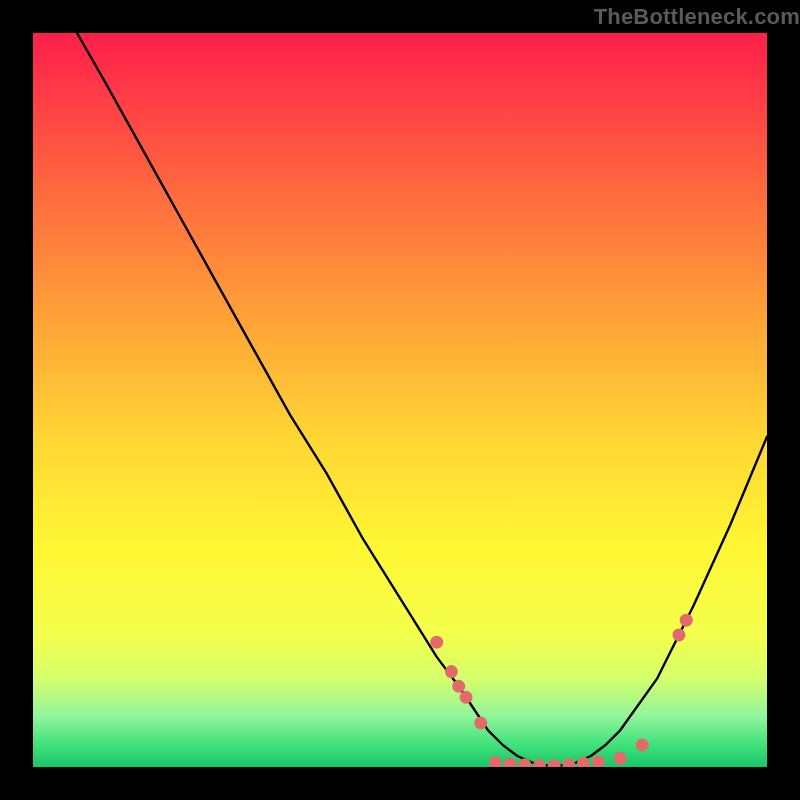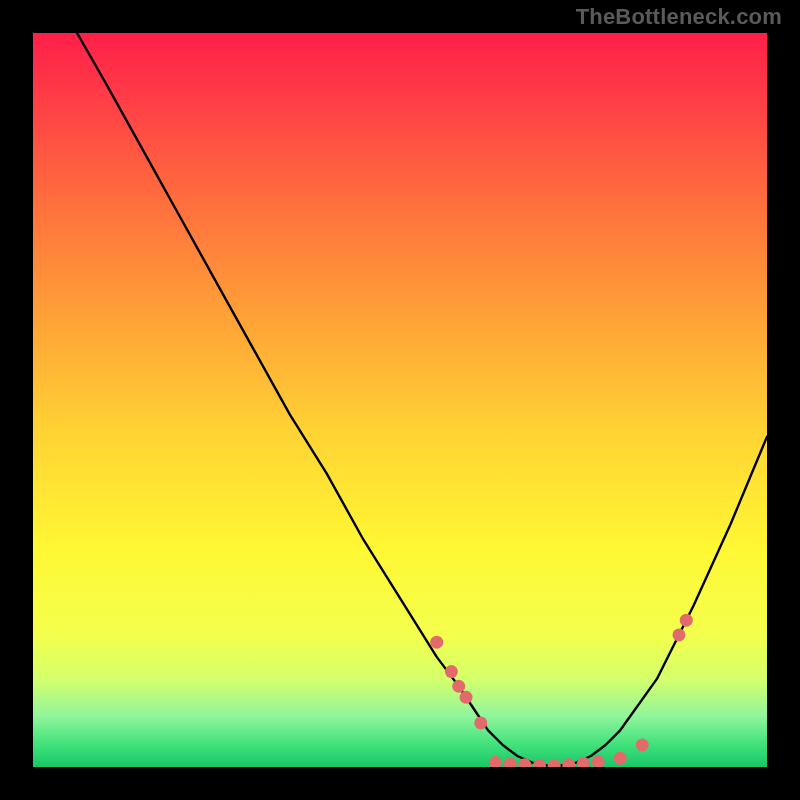--- a/index.html
+++ b/index.html
@@ -13,21 +13,21 @@
   }
   .frame {
     position: relative;
     width: 800px;
     height: 800px;
     background: #000000;
   }
   .watermark {
     position: absolute;
     top: 4px;
-    right: 18px;
+    right: 0;
     color: #5a5a5a;
     font-size: 22px;
     font-weight: 600;
     letter-spacing: 0.2px;
     user-select: none;
   }
   .plot-area {
     position: absolute;
     
     left: 33px;

